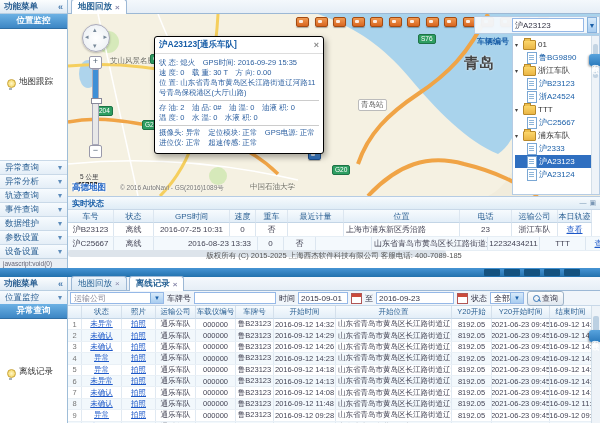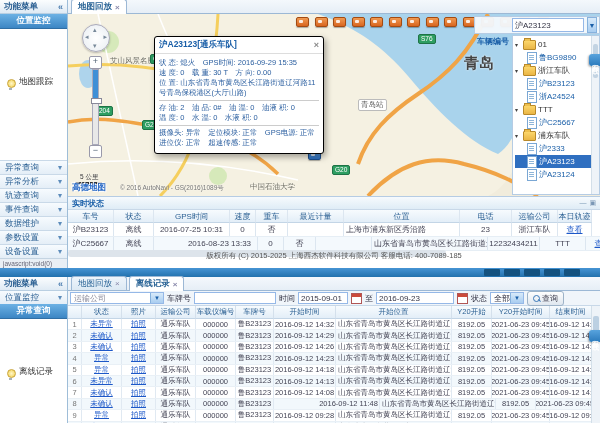--- a/index.html
+++ b/index.html
@@ -583,21 +583,21 @@
           <div class="bcell" style="width: 58px;">2021-06-23 09:45</div>
           <div class="bcell" style="width: 42px;">2016-09-12 14:11</div>
         </div>
         <div class="btrow alt">
           <div class="bcell num" style="width: 14px;">8</div>
           <div class="bcell link" style="width: 40px;">未确认</div>
           <div class="bcell link" style="width: 34px;">拍照</div>
           <div class="bcell" style="width: 40px;">通乐车队</div>
           <div class="bcell" style="width: 40px;">000000</div>
           <div class="bcell" style="width: 38px;">鲁B23123</div>
-          <div class="bcell" style="width: 62px; margin-left: 44px;">2016-09-12 11:48</div>
+          <div class="bcell" style="width: 62px;">2016-09-12 11:48</div>
           <div class="bcell left" style="width: 116px;">山东省青岛市黄岛区长江路街道辽河路11号青岛保税港区</div>
           <div class="bcell" style="width: 40px;">8192.05</div>
           <div class="bcell" style="width: 58px;">2021-06-23 09:45</div>
           <div class="bcell" style="width: 42px;">2016-09-12 11:51</div>
         </div>
         <div class="btrow">
           <div class="bcell num" style="width: 14px;">9</div>
           <div class="bcell link" style="width: 40px;">异常</div>
           <div class="bcell link" style="width: 34px;">拍照</div>
           <div class="bcell" style="width: 40px;">通乐车队</div>

